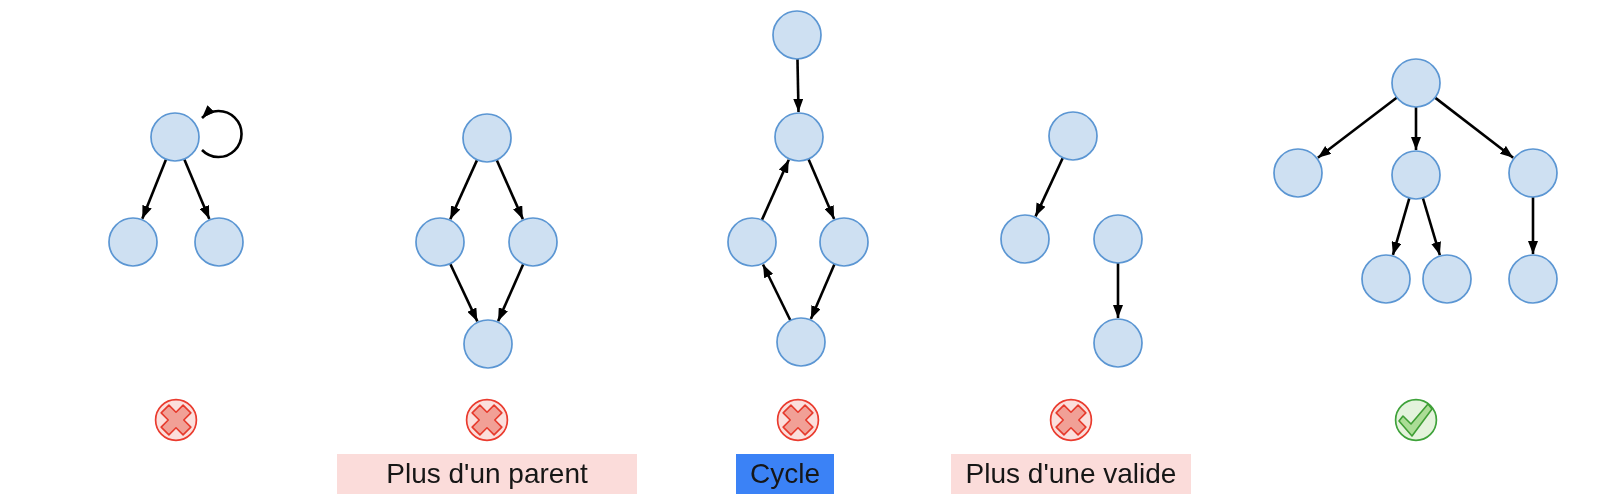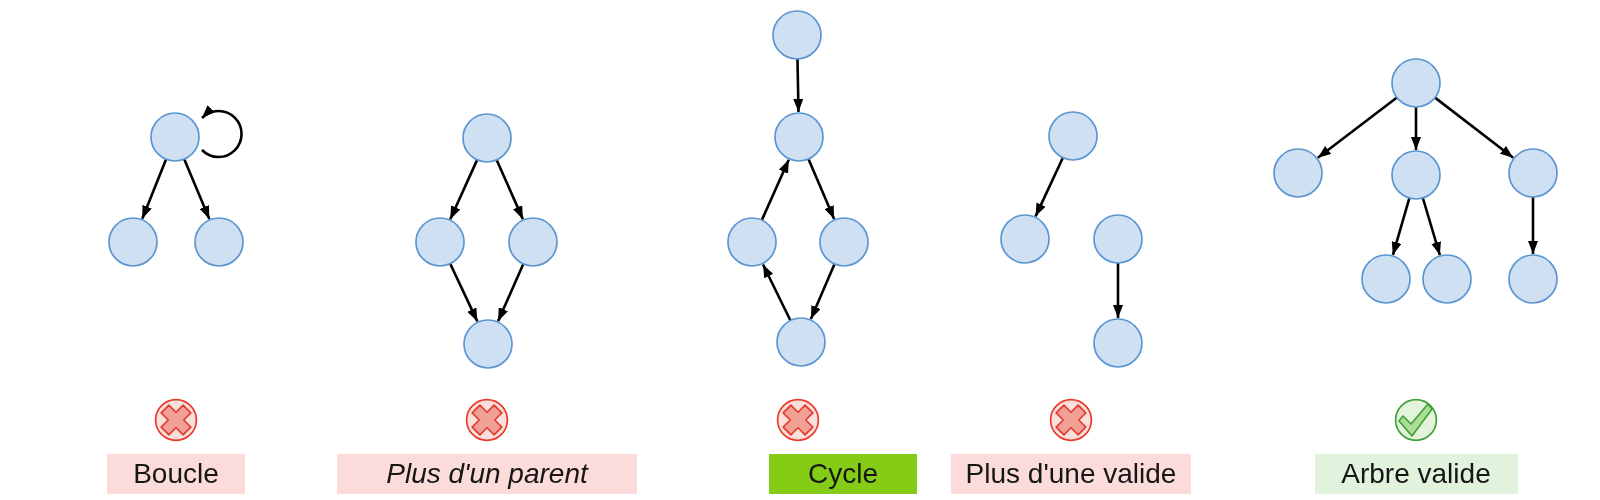--- a/index.html
+++ b/index.html
@@ -124,19 +124,17 @@
       <path class="ic-glyph" transform="rotate(45)" d="M -5.5 -15.5 L 5.5 -15.5 L 5.5 -5.5 L 15.5 -5.5 L 15.5 5.5 L 5.5 5.5 L 5.5 15.5 L -5.5 15.5 L -5.5 5.5 L -15.5 5.5 L -15.5 -5.5 L -5.5 -5.5 Z" fill="#f1a096" stroke="#e63a2c"></path>
     </svg>
   </div>
   <div class="status-icon" style="left: 1394px; top: 398px;">
     <svg viewBox="-22 -22 44 44" width="44" height="44">
       <circle class="ic-circle" r="20.4" fill="#e4f3dc" stroke="#3ea23a"></circle>
       <path class="ic-glyph" d="M -17 1 L -13 -4 L -5 4 L 12 -16 L 16 -11 L -4 16 Z" fill="#abdd96" stroke="#3f9e35"></path>
     </svg>
   </div>
 
-  <div class="caption" style="left: 107px; top: 454px; width: 138px; height: 40px; line-height: 40px; background: rgb(251, 220, 218);">Boucle</div>
-  <div class="caption" style="left: 337px; top: 454px; width: 300px; height: 40px; line-height: 40px; background: rgb(251, 220, 218); font-style: italic;">Plus d'un parent</div>
-  <div class="caption" style="left: 769px; top: 454px; width: 148px; height: 40px; line-height: 40px; background: #84cc16;">Cycle</div>
+  <div class="caption" style="left: 337px; top: 454px; width: 300px; height: 40px; line-height: 40px; background: rgb(251, 220, 218);">Plus d'un parent</div>
+  <div class="caption" style="left: 736px; top: 454px; width: 98px; height: 40px; line-height: 40px; background: #3b82f6;">Cycle</div>
   <div class="caption" style="left: 951px; top: 454px; width: 240px; height: 40px; line-height: 40px; background: rgb(251, 220, 218);">Plus d'une valide</div>
-  <div class="caption" style="left: 1314.5px; top: 454px; width: 203px; height: 40px; line-height: 40px; background: rgb(226, 243, 221);">Arbre valide</div>
 
 </div>
 
 </body></html>

